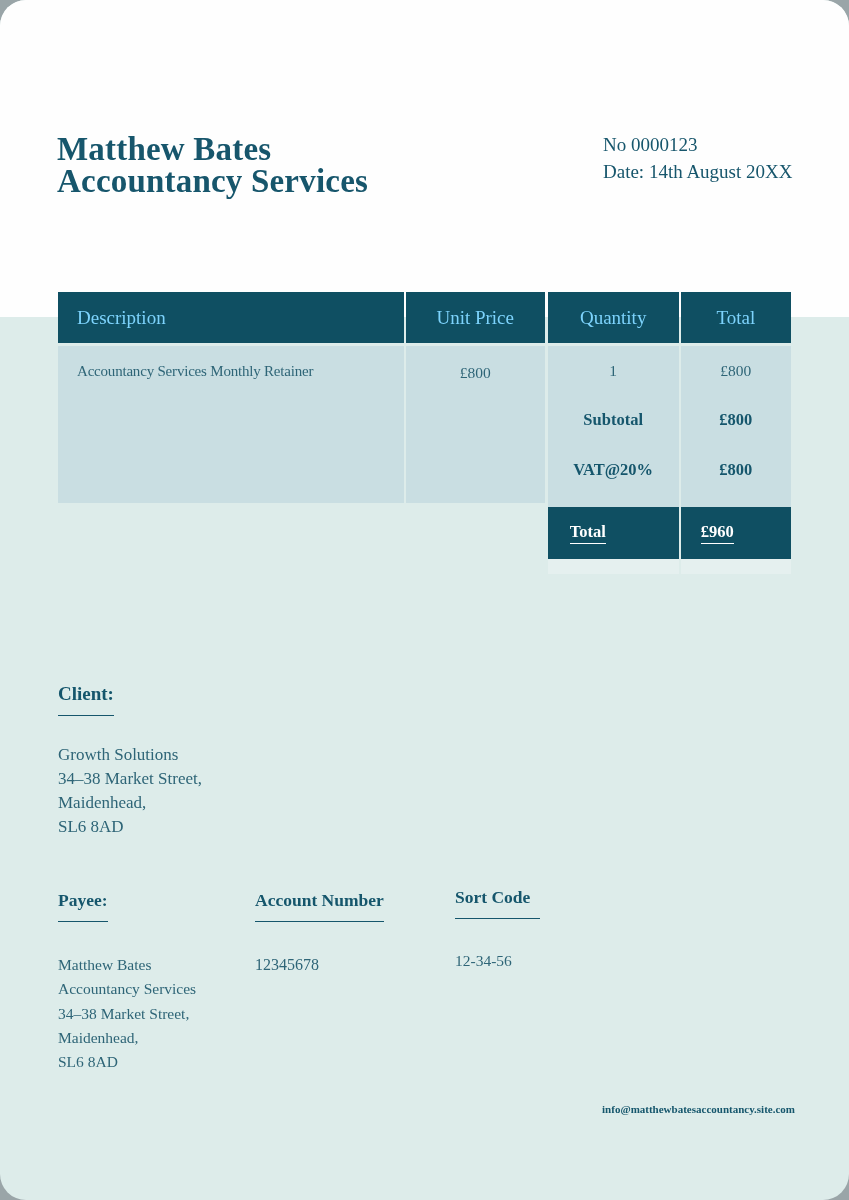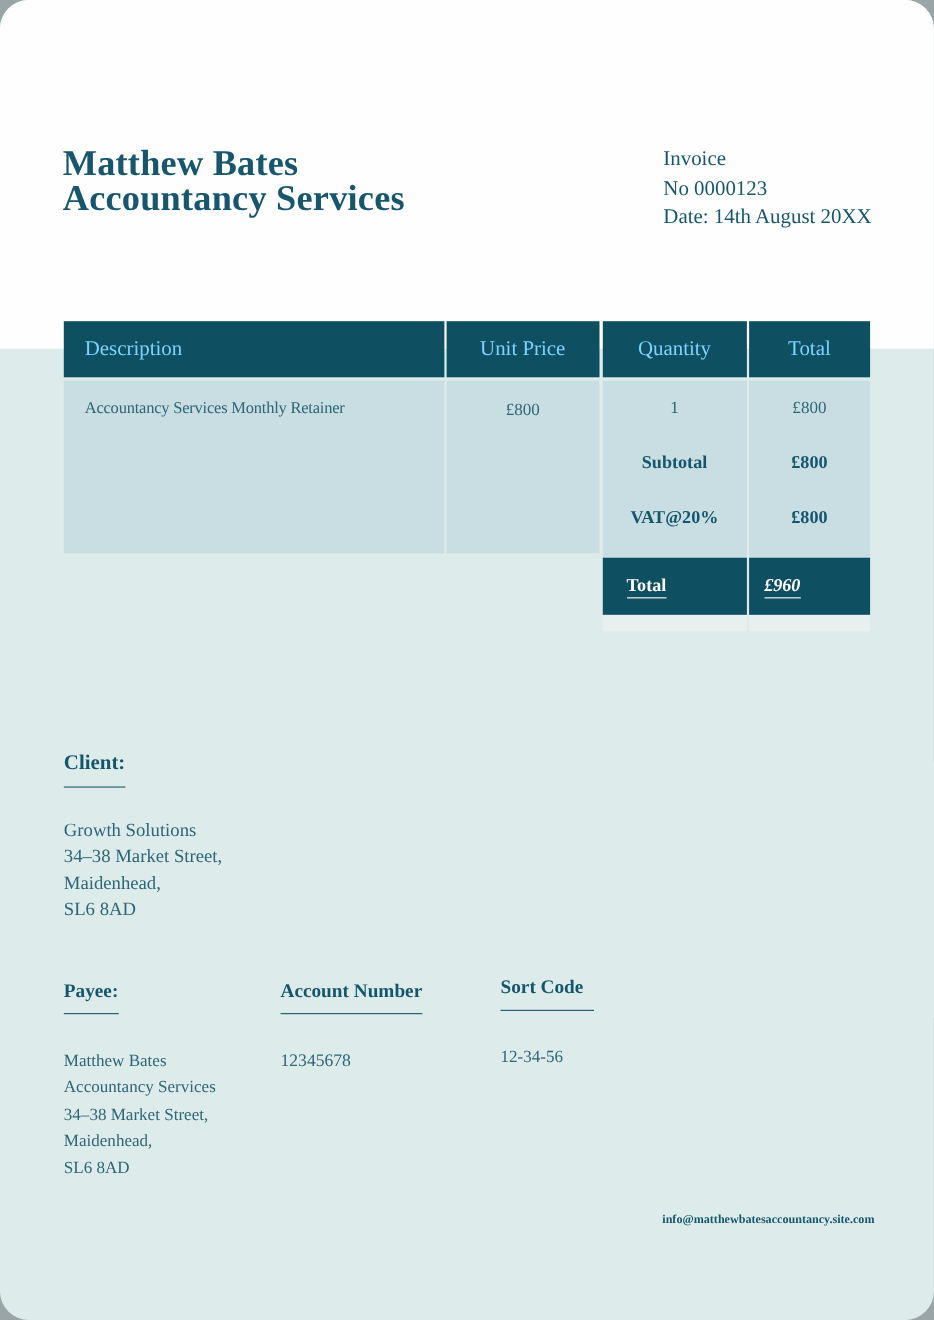--- a/index.html
+++ b/index.html
@@ -94,21 +94,21 @@
     flex: none;
   }
   .total-row .lbl {
     font-weight: bold;
     font-size: 16.5px;
     color: #ffffff;
     border-bottom: 1.5px solid #ffffff;
     padding-bottom: 1px;
   }
   .pad-lbl { padding-left: 22px; }
-  .pad-val { padding-left: 14px; font-style: italic; }
+  .pad-val { padding-left: 20px; }
   .table-shadow-strip {
     height: 15px;
     background: #e5f0ef;
     flex: none;
   }
 
   
   .heading-underline {
     display: inline-block;
     font-weight: bold;
@@ -160,21 +160,20 @@
 
 <div class="page">
   <div class="top-band"></div>
 
   <div class="brand-title">
     <div>Matthew Bates</div>
     <div>Accountancy Services</div>
   </div>
 
   <div class="invoice-meta">
-    <div>Invoice</div>
     <div>No 0000123</div>
     <div>Date: 14th August 20XX</div>
   </div>
 
   <div class="invoice-table">
 
     <div class="col col-desc">
       <div class="th th-left">Description</div>
       <div class="cell-body body-short desc-cell">Accountancy Services Monthly Retainer</div>
     </div>

